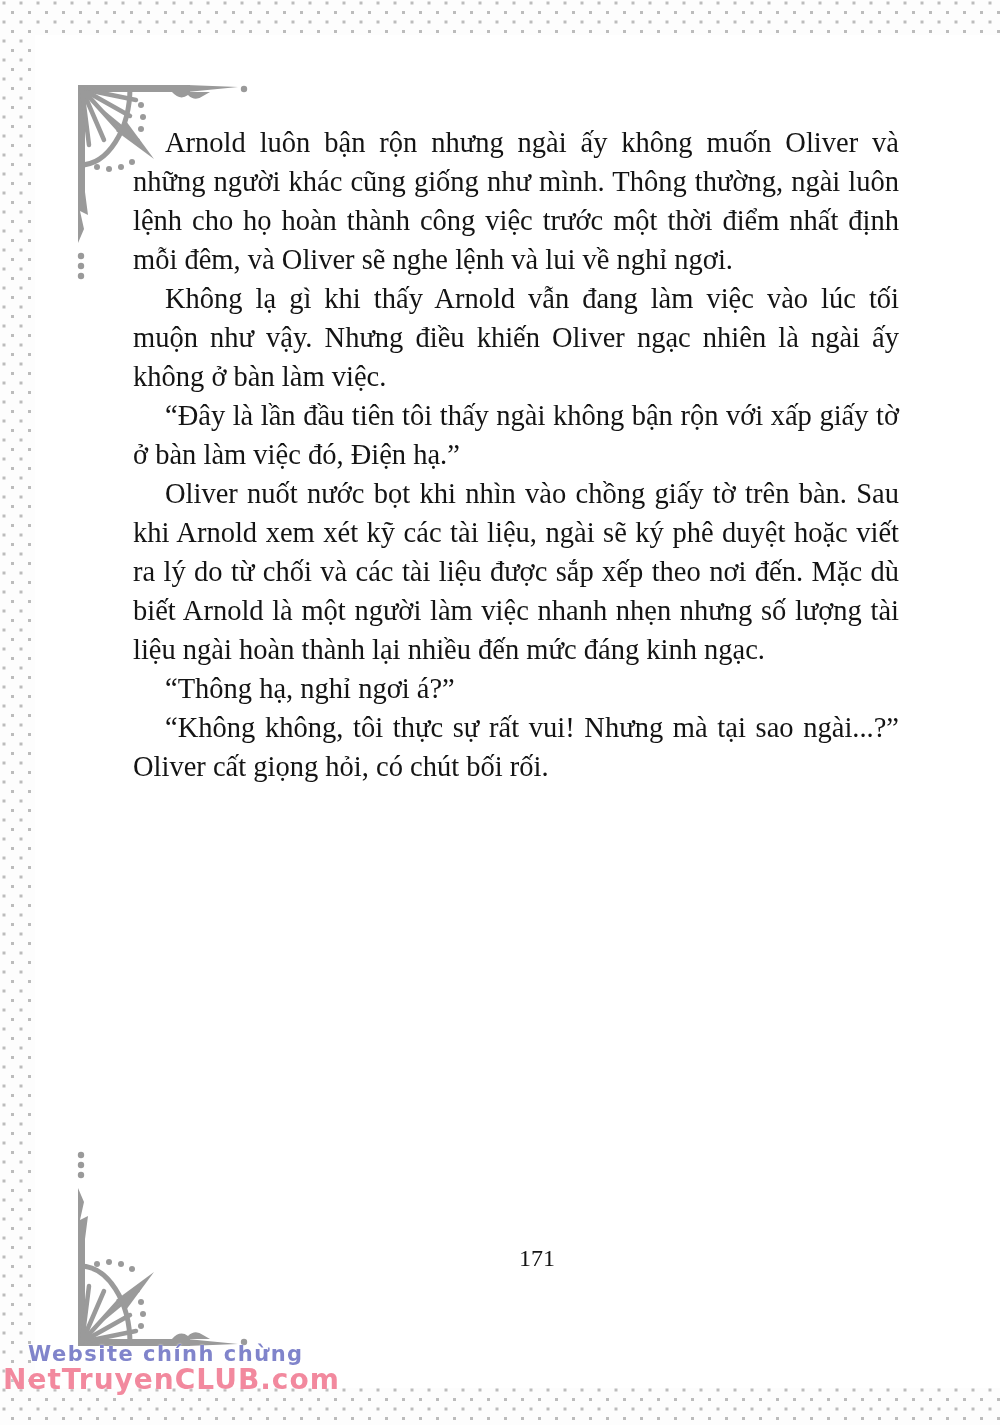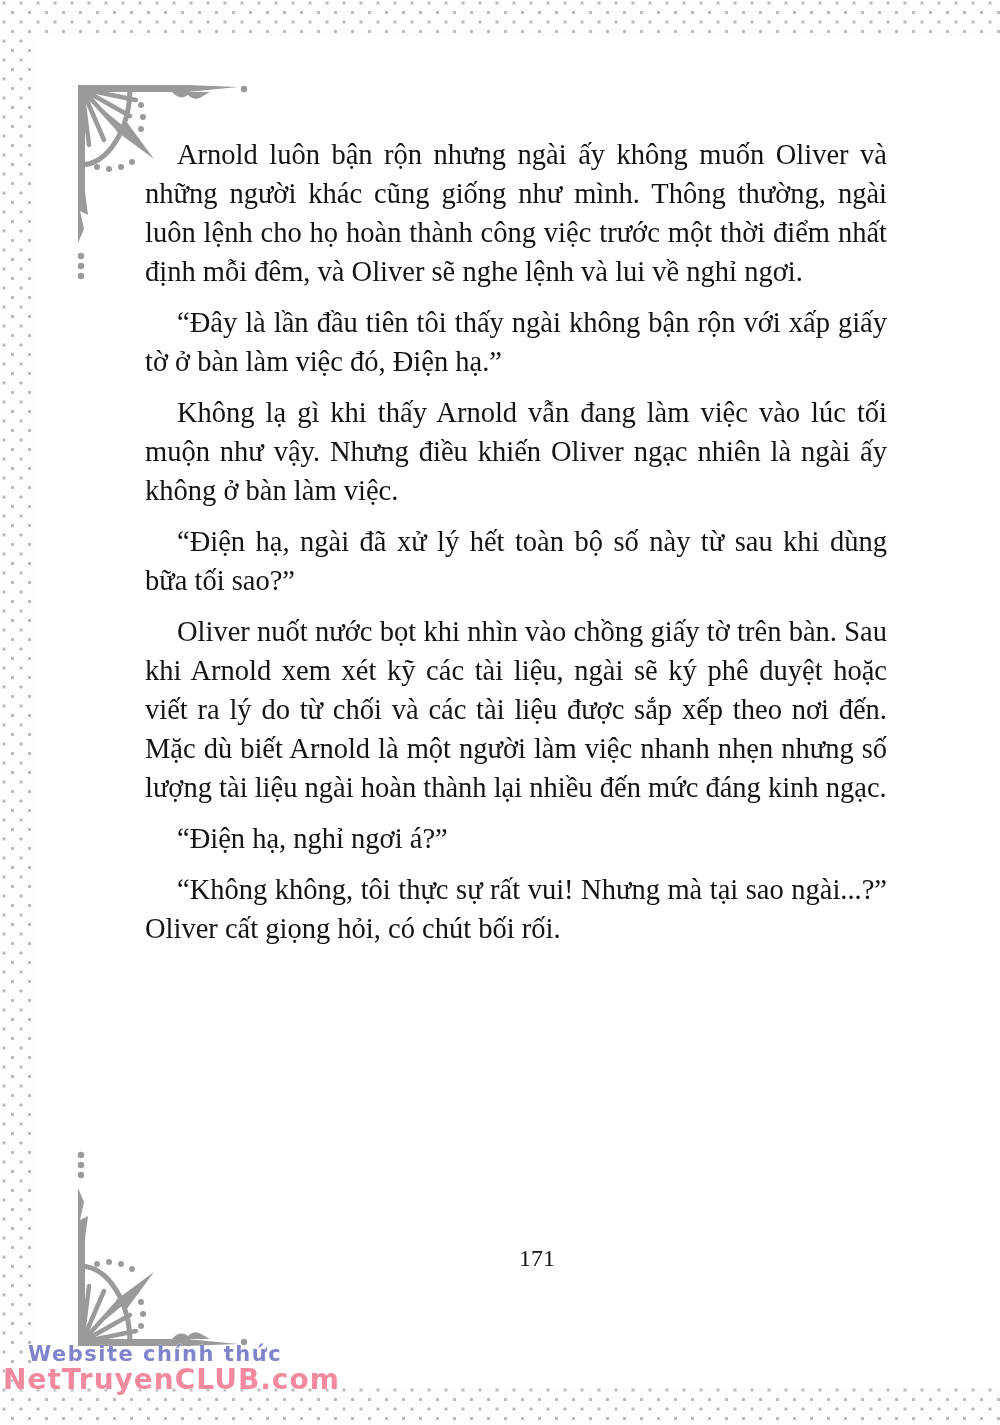--- a/index.html
+++ b/index.html
@@ -38,21 +38,21 @@
   .content{
     position:absolute;
     left:98px; right:101px; top:88px;
     color:var(--ink);
     font-size:28.5px;
     line-height:39px;
     text-align:justify;
   }
   .content p{
     text-indent:32px;
-    margin:12px;
+    margin:0;
   }
   .pagenum{
     position:absolute;
     left:360px; top:1210px; width:160px;
     text-align:right;
     color:var(--ink);
     font-size:24px;
   }
   .wm{
     position:absolute;
@@ -142,25 +142,24 @@
         <circle cx="67" cy="122" r="3"></circle>
       <circle cx="79" cy="120" r="3"></circle>
         <circle cx="90" cy="115" r="3"></circle>
       <path d="M58,60 L92,88 L103,103 L88,92 Z"></path>
       <path d="M84,74 L112,112 L74,84 L79,79 Z"></path>
     </g>
   </svg>
 
   <div class="content">
     <p>Arnold luôn bận rộn nhưng ngài ấy không muốn Oliver và những người khác cũng giống như mình. Thông thường, ngài luôn lệnh cho họ hoàn thành công việc trước một thời điểm nhất định mỗi đêm, và Oliver sẽ nghe lệnh và lui về nghỉ ngơi.</p>
+    <p>Không lạ gì khi thấy Arnold vẫn đang làm việc vào lúc tối muộn như vậy. Nhưng điều khiến Oliver ngạc nhiên là ngài ấy không ở bàn làm việc.</p>
     <p>“Đây là lần đầu tiên tôi thấy ngài không bận rộn với xấp giấy tờ ở bàn làm việc đó, Điện hạ.”</p>
-    <p>Không lạ gì khi thấy Arnold vẫn đang làm việc vào lúc tối muộn như vậy. Nhưng điều khiến Oliver ngạc nhiên là ngài ấy không ở bàn làm việc.</p>
-    <p>“Điện hạ, ngài đã xử lý hết toàn bộ số này từ sau khi dùng bữa tối sao?”</p>
     <p>Oliver nuốt nước bọt khi nhìn vào chồng giấy tờ trên bàn. Sau khi Arnold xem xét kỹ các tài liệu, ngài sẽ ký phê duyệt hoặc viết ra lý do từ chối và các tài liệu được sắp xếp theo nơi đến. Mặc dù biết Arnold là một người làm việc nhanh nhẹn nhưng số lượng tài liệu ngài hoàn thành lại nhiều đến mức đáng kinh ngạc.</p>
-    <p>“Điện hạ, nghỉ ngơi á?”</p>
+    <p>“Thông hạ, nghỉ ngơi á?”</p>
     <p>“Không không, tôi thực sự rất vui! Nhưng mà tại sao ngài...?” Oliver cất giọng hỏi, có chút bối rối.</p>
   </div>
 
   <div class="pagenum">171</div>
 </div>
 
-<div class="wm wm1">Website chính thức</div>
+<div class="wm wm1">Website chính chừng</div>
 <div class="wm wm2">NetTruyenCLUB.com</div>
 
 </body></html>

